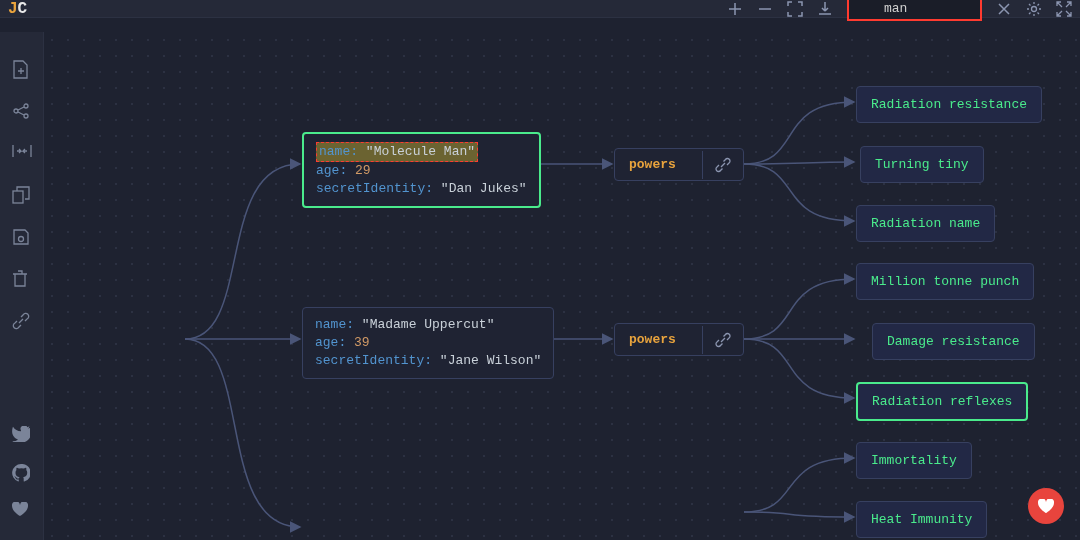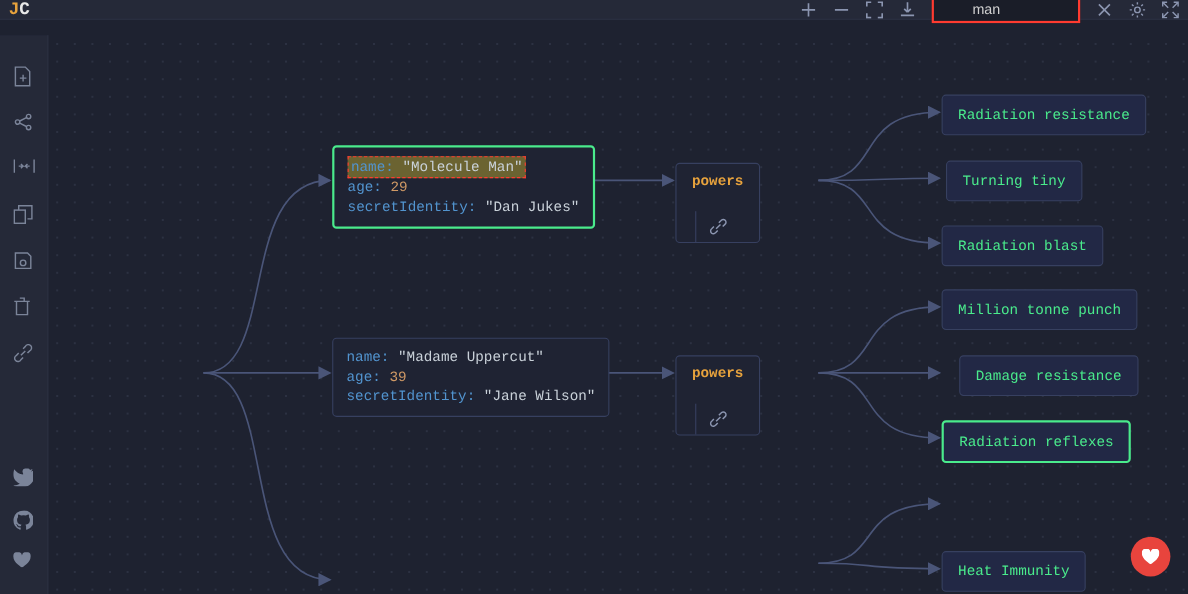--- a/index.html
+++ b/index.html
@@ -48,21 +48,21 @@
   border: 2px solid #ff3b30;
   background: #1a1d28;
   height: 24px;
   padding: 0 6px;
 }
 .search-input {
   background: transparent;
   border: none;
   outline: none;
   color: #d0d0d0;
-  font-family: Liberation Sans, sans-serif;
+  font-family: Liberation Mono, monospace;
   font-size: 13px;
   width: 90px;
   margin-left: 29px;
 }
 .sidebar {
   position: absolute;
   left: 0;
   top: 32px;
   bottom: 0;
   width: 44px;
@@ -103,21 +103,20 @@
   border: 1px solid #374060;
   border-radius: 4px;
   padding: 8px 12px;
   font-size: 13px;
 }
 .node.key-node {
   display: flex;
   align-items: center;
   gap: 12px;
   padding: 0;
-  flex-direction: column;
 }
 .key-label {
   padding: 8px 14px;
   color: #e8a33d;
   font-weight: 600;
 }
 .link-icon {
   border-left: 1px solid #374060;
   padding: 6px 12px;
   color: #8b95b0;
@@ -297,41 +296,42 @@
     <span class="key-label">powers</span>
     <span class="link-icon">
         <svg width="16" height="16" viewBox="0 0 16 16">
           <path d="M6 10l4-4M4 8l-2 2a2.5 2.5 0 103.5 3.5l2-2M12 8l2-2a2.5 2.5 0 10-3.5-3.5l-2 2" fill="none" stroke="currentColor" stroke-width="1.3"></path>
         </svg>
       </span>
   </div>
 
   <div class="node leaf" style="left:812px; top:54px;">Radiation resistance</div>
   <div class="node leaf" style="left:816px; top:114px;">Turning tiny</div>
-  <div class="node leaf" style="left:812px; top:173px;">Radiation blast</div>
+  <div class="node leaf" style="left:812px; top:173px;">Radiation name</div>
 
   <div class="node" style="left:258px; top:275px;">
     <div class="kv-row"><span class="key">name:</span> <span class="val-str">"Madame Uppercut"</span></div>
     <div class="kv-row"><span class="key">age:</span> <span class="val-num">39</span></div>
     <div class="kv-row"><span class="key">secretIdentity:</span> <span class="val-str">"Jane Wilson"</span></div>
   </div>
 
   <div class="node key-node" style="left:570px; top:291px;">
     <span class="key-label">powers</span>
     <span class="link-icon">
         <svg width="16" height="16" viewBox="0 0 16 16">
           <path d="M6 10l4-4M4 8l-2 2a2.5 2.5 0 103.5 3.5l2-2M12 8l2-2a2.5 2.5 0 10-3.5-3.5l-2 2" fill="none" stroke="currentColor" stroke-width="1.3"></path>
         </svg>
       </span>
   </div>
 
   <div class="node leaf" style="left:812px; top:231px;">Million tonne punch</div>
   <div class="node leaf" style="left:828px; top:291px;">Damage resistance</div>
   <div class="node leaf highlighted" style="left:812px; top:350px;">Radiation reflexes</div>
 
+  <div class="node leaf" style="left:812px; top:410px;">Immortality</div>
   <div class="node leaf" style="left:812px; top:469px;font-family:Liberation Mono, monospace;">Heat Immunity</div>
 </div>
 
 <div class="heart-fab">
   <svg width="16" height="14" viewBox="0 0 16 14">
       <path d="M8 14s-8-4.5-8-10a4 4 0 018-1 4 4 0 018 1c0 5.5-8 10-8 10z"></path>
     </svg>
 </div>
 
 </body></html>

